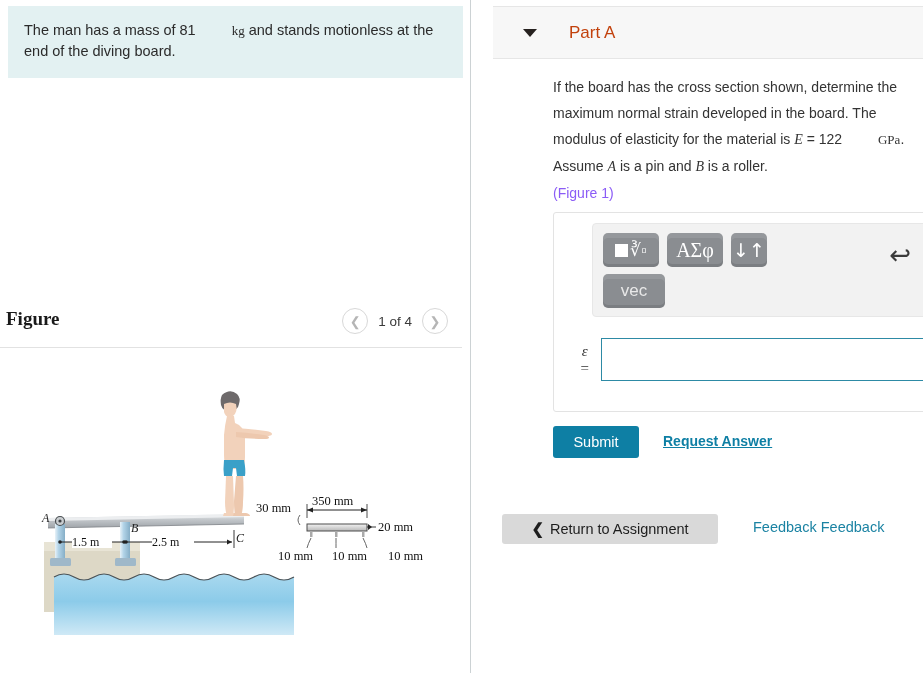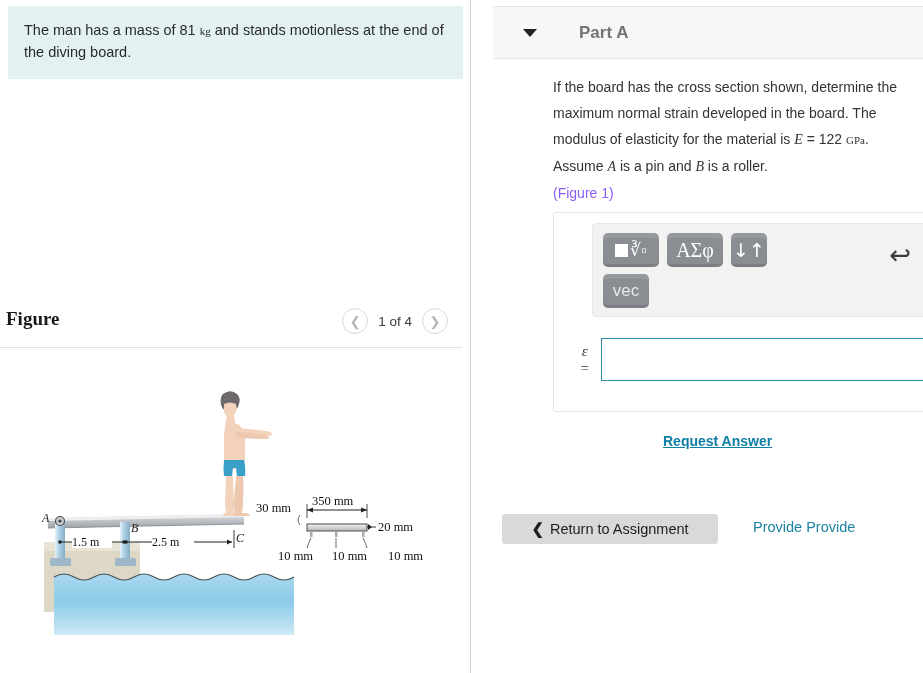--- a/index.html
+++ b/index.html
@@ -19,21 +19,21 @@
 
   .problem-box {
     position: absolute; left: 8px; top: 6px; width: 455px;
     background: #e3f1f2;
     padding: 14px 16px 16px 16px;
   }
   .problem-box .ptext {
     font-size: 14.5px; line-height: 21px; color: #2b2b2b;
   }
   .mvar { font-family: "Liberation Serif", serif; font-style: italic; }
-  .munit { font-family: "Liberation Serif", serif; font-style: normal; font-size: 11px; }
+  .munit { font-family: "Liberation Serif", serif; font-style: normal; font-size: 13px; margin-left: 32px; }
 
   .figure-head {
     position: absolute; left: 0; top: 300px; width: 470px; height: 48px;
   }
   .figure-title {
     position: absolute; left: 6px; top: 8px;
     font-size: 19px; font-weight: bold; color: #1a1a1a; font-family: Liberation Serif, serif;
   }
   .fig-nav { position: absolute; right: 22px; top: 8px; display: flex; align-items: center; gap: 10px; }
   .circ-btn {
@@ -54,21 +54,21 @@
   .part-header {
     position: absolute; left: 22px; top: 6px; width: 452px; height: 53px;
     background: #f7f7f7; border-top: 1px solid #e6e6e6; border-bottom: 1px solid #e6e6e6;
     display: flex; align-items: center;
   }
   .caret {
     width: 0; height: 0; margin-left: 30px;
     border-left: 7px solid transparent; border-right: 7px solid transparent;
     border-top: 8px solid #26211f;
   }
-  .part-title { margin-left: 42px; font-size: 17px; font-weight: bold; color: #737373; }
+  .part-title { margin-left: 32px; font-size: 17px; font-weight: normal; color: #c2410c; }
 
   .qtext {
     position: absolute; left: 82px; top: 74px; width: 365px;
     font-size: 14px; line-height: 26px; color: #333;
   }
   .figlink { color: #8b5cf6; text-decoration: none; }
 
   .answer-panel {
     position: absolute; left: 82px; top: 212px; width: 380px; height: 200px;
     border: 1px solid #e3e3e3; border-radius: 3px; background: #fff;
@@ -79,21 +79,21 @@
   }
   .mbtn {
     position: absolute; background: #8a8d91; border-radius: 5px;
     color: #fff; display: flex; align-items: center; justify-content: center;
     font-family: "Liberation Serif", serif;
     box-shadow: inset 0 5px 0 rgba(255,255,255,0.10), inset 0 -3px 0 rgba(0,0,0,0.10);
   }
   .mbtn.b1 { left: 10px; top: 9px; width: 56px; height: 34px; }
   .mbtn.b2 { left: 74px; top: 9px; width: 56px; height: 34px; font-size: 20px; }
   .mbtn.b3 { left: 138px; top: 9px; width: 36px; height: 34px; font-size: 19px; font-family: "DejaVu Sans", sans-serif; }
-  .mbtn.b4 { left: 10px; top: 50px; width: 46px; height: 34px; font-size: 17px; font-family: "Liberation Sans", sans-serif; color: #e8e8e8; }
+  .mbtn.b4 { left: 10px; top: 50px; width: 62px; height: 34px; font-size: 17px; font-family: "Liberation Sans", sans-serif; color: #e8e8e8; }
   .sq-glyph { display: flex; align-items: center; gap: 2px; font-size: 17px; }
   .sq-box { width: 13px; height: 13px; background: #fff; display: inline-block; }
   .undo-icon { position: absolute; right: 22px; top: 18px; font-size: 26px; color: #3b3b3b; line-height: 1; }
 
   .answer-row { position: absolute; left: 14px; top: 125px; width: 366px; display: flex; align-items: center; }
   .eps-label {
     width: 34px; text-align: center;
     font-family: "Liberation Serif", serif; font-style: italic;
     font-size: 15px; line-height: 15px; color: #333;
   }
@@ -292,22 +292,23 @@
 
       <div class="answer-row">
         <div class="eps-label">
           <span>ε</span>
           <span class="eq">=</span>
         </div>
         <input class="answer-input" type="text" placeholder="" style="">
       </div>
     </div>
 
+    <button class="submit-btn">Submit</button>
     <a class="request-link">Request Answer</a>
 
     <button class="return-btn">
       <span class="chev">❮</span>
       <span>Return to Assignment</span>
     </button>
-    <a class="feedback-link">Provide Provide</a>
+    <a class="feedback-link">Feedback Feedback</a>
   </div>
 
 </div>
 
 </body></html>

